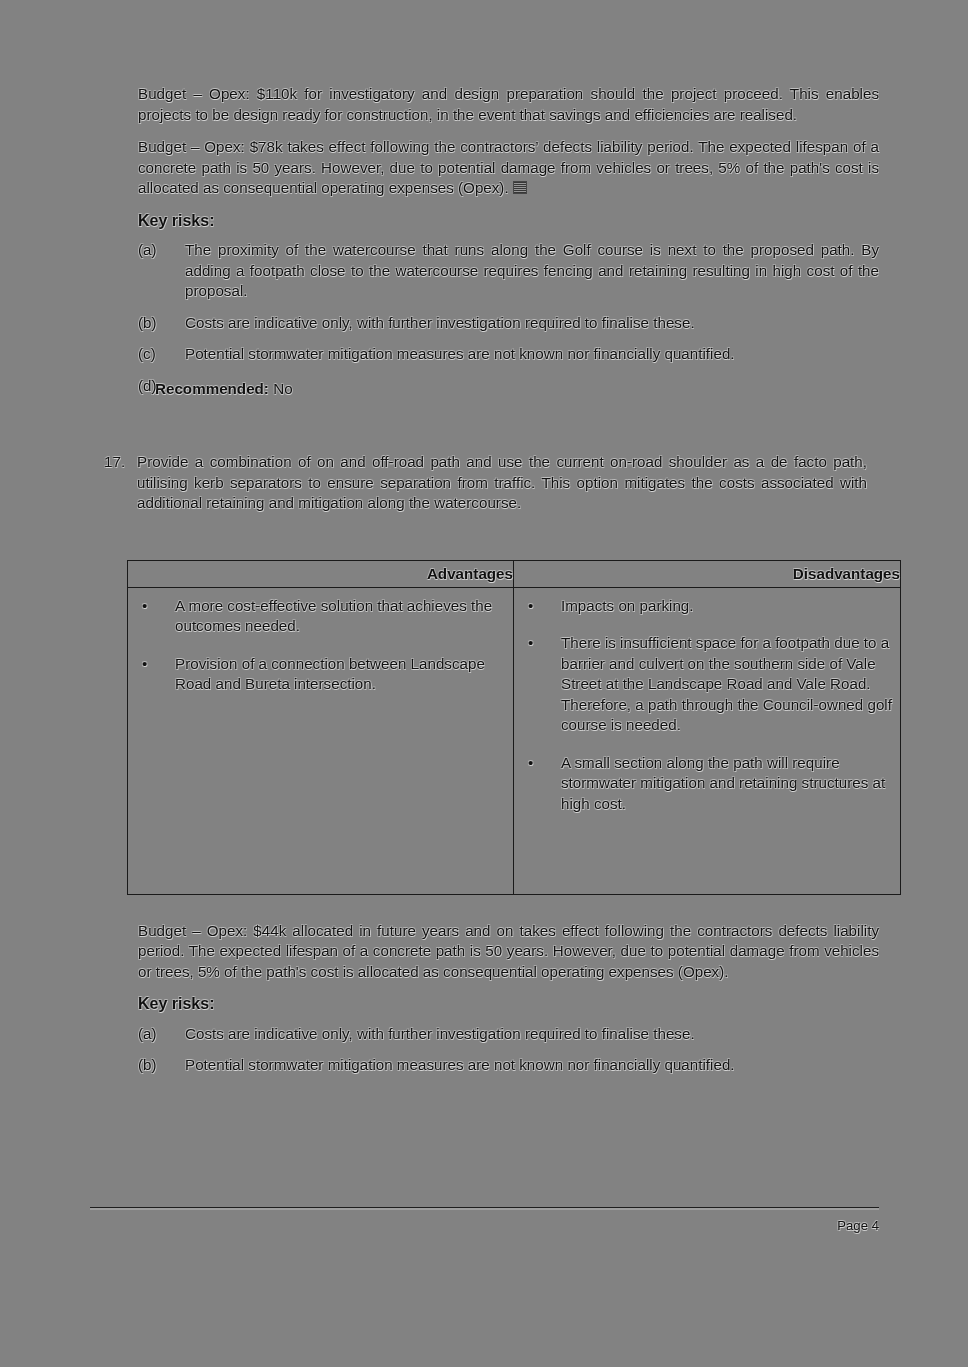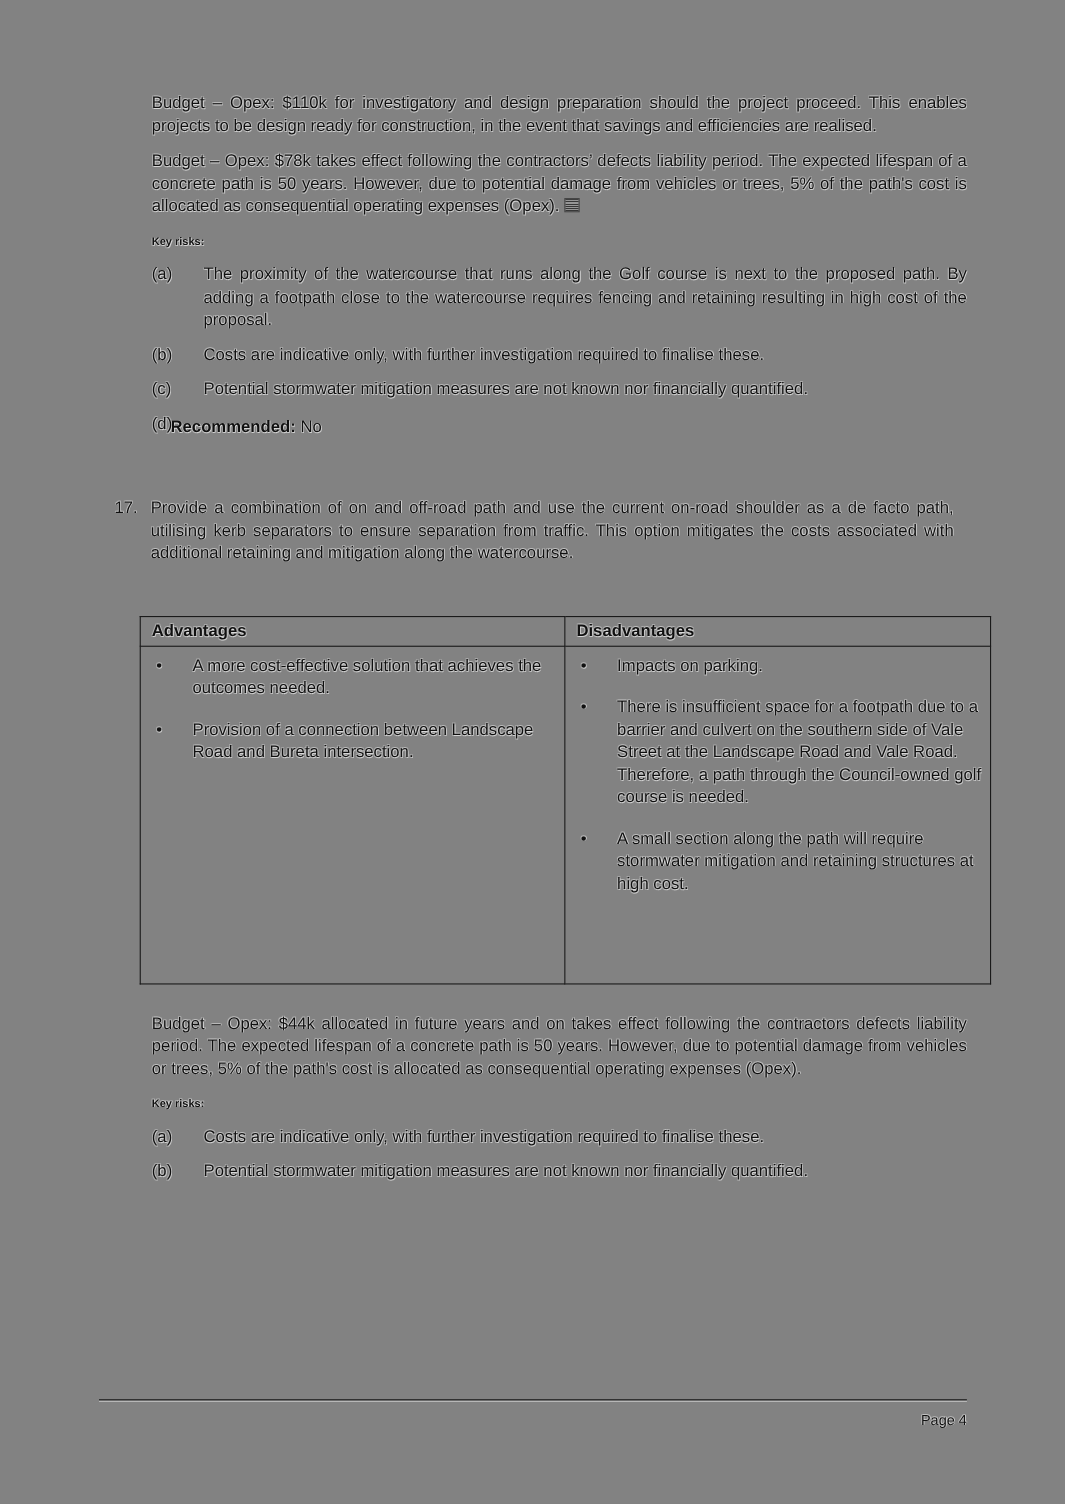--- a/index.html
+++ b/index.html
@@ -49,21 +49,21 @@
     font-size: 15.2px;
     line-height: 20.5px;
     text-align: justify;
     text-justify: inter-word;
   }
   p.body-para:last-child { margin-bottom: 0; }
 
   .heading {
     margin: 0 0 9px 0;
     padding: 0 0 0 48px;
-    font-size: 10px;
+    font-size: 16px;
     line-height: 20.5px;
     font-weight: bold;
   }
 
   .opt-heading {
     margin: 0 0 9px 0;
     padding: 0;
     font-size: 15.4px;
     line-height: 21px;
     font-weight: bold;
@@ -126,21 +126,21 @@
     background: transparent;
   }
   table.adv-table th,
   table.adv-table td {
     border: 1.4px solid #1a1a1a;
     vertical-align: top;
     padding: 0;
     background: transparent;
   }
   table.adv-table th {
-    text-align: left;
+    text-align: right;
     font-weight: bold;
     font-size: 15.2px;
     line-height: 20px;
     padding: 3px 0 3px 10px;
   }
   table.adv-table td {
     padding: 8px 8px 8px 0;
     height: 290px;
   }
   ul.cell-list {
@@ -175,21 +175,21 @@
     background:
       repeating-linear-gradient(to bottom, #2a2a2a 0px, #2a2a2a 1px, #9a9a9a 1px, #9a9a9a 2px);
     border: 1px solid #3c3c3c;
     opacity: 0.85;
   }
 
   
   .footer {
     position: absolute;
     left: 90px;
-    top: 1272px;
+    top: 1207px;
     width: 789px;
   }
   .footer .rule {
     width: 100%;
     height: 0;
     border-top: 1.6px solid #1e1e1e;
     box-shadow: 0 1.5px 0 rgba(255,255,255,0.45);
   }
   .footer .page-num {
     margin-top: 9px;

